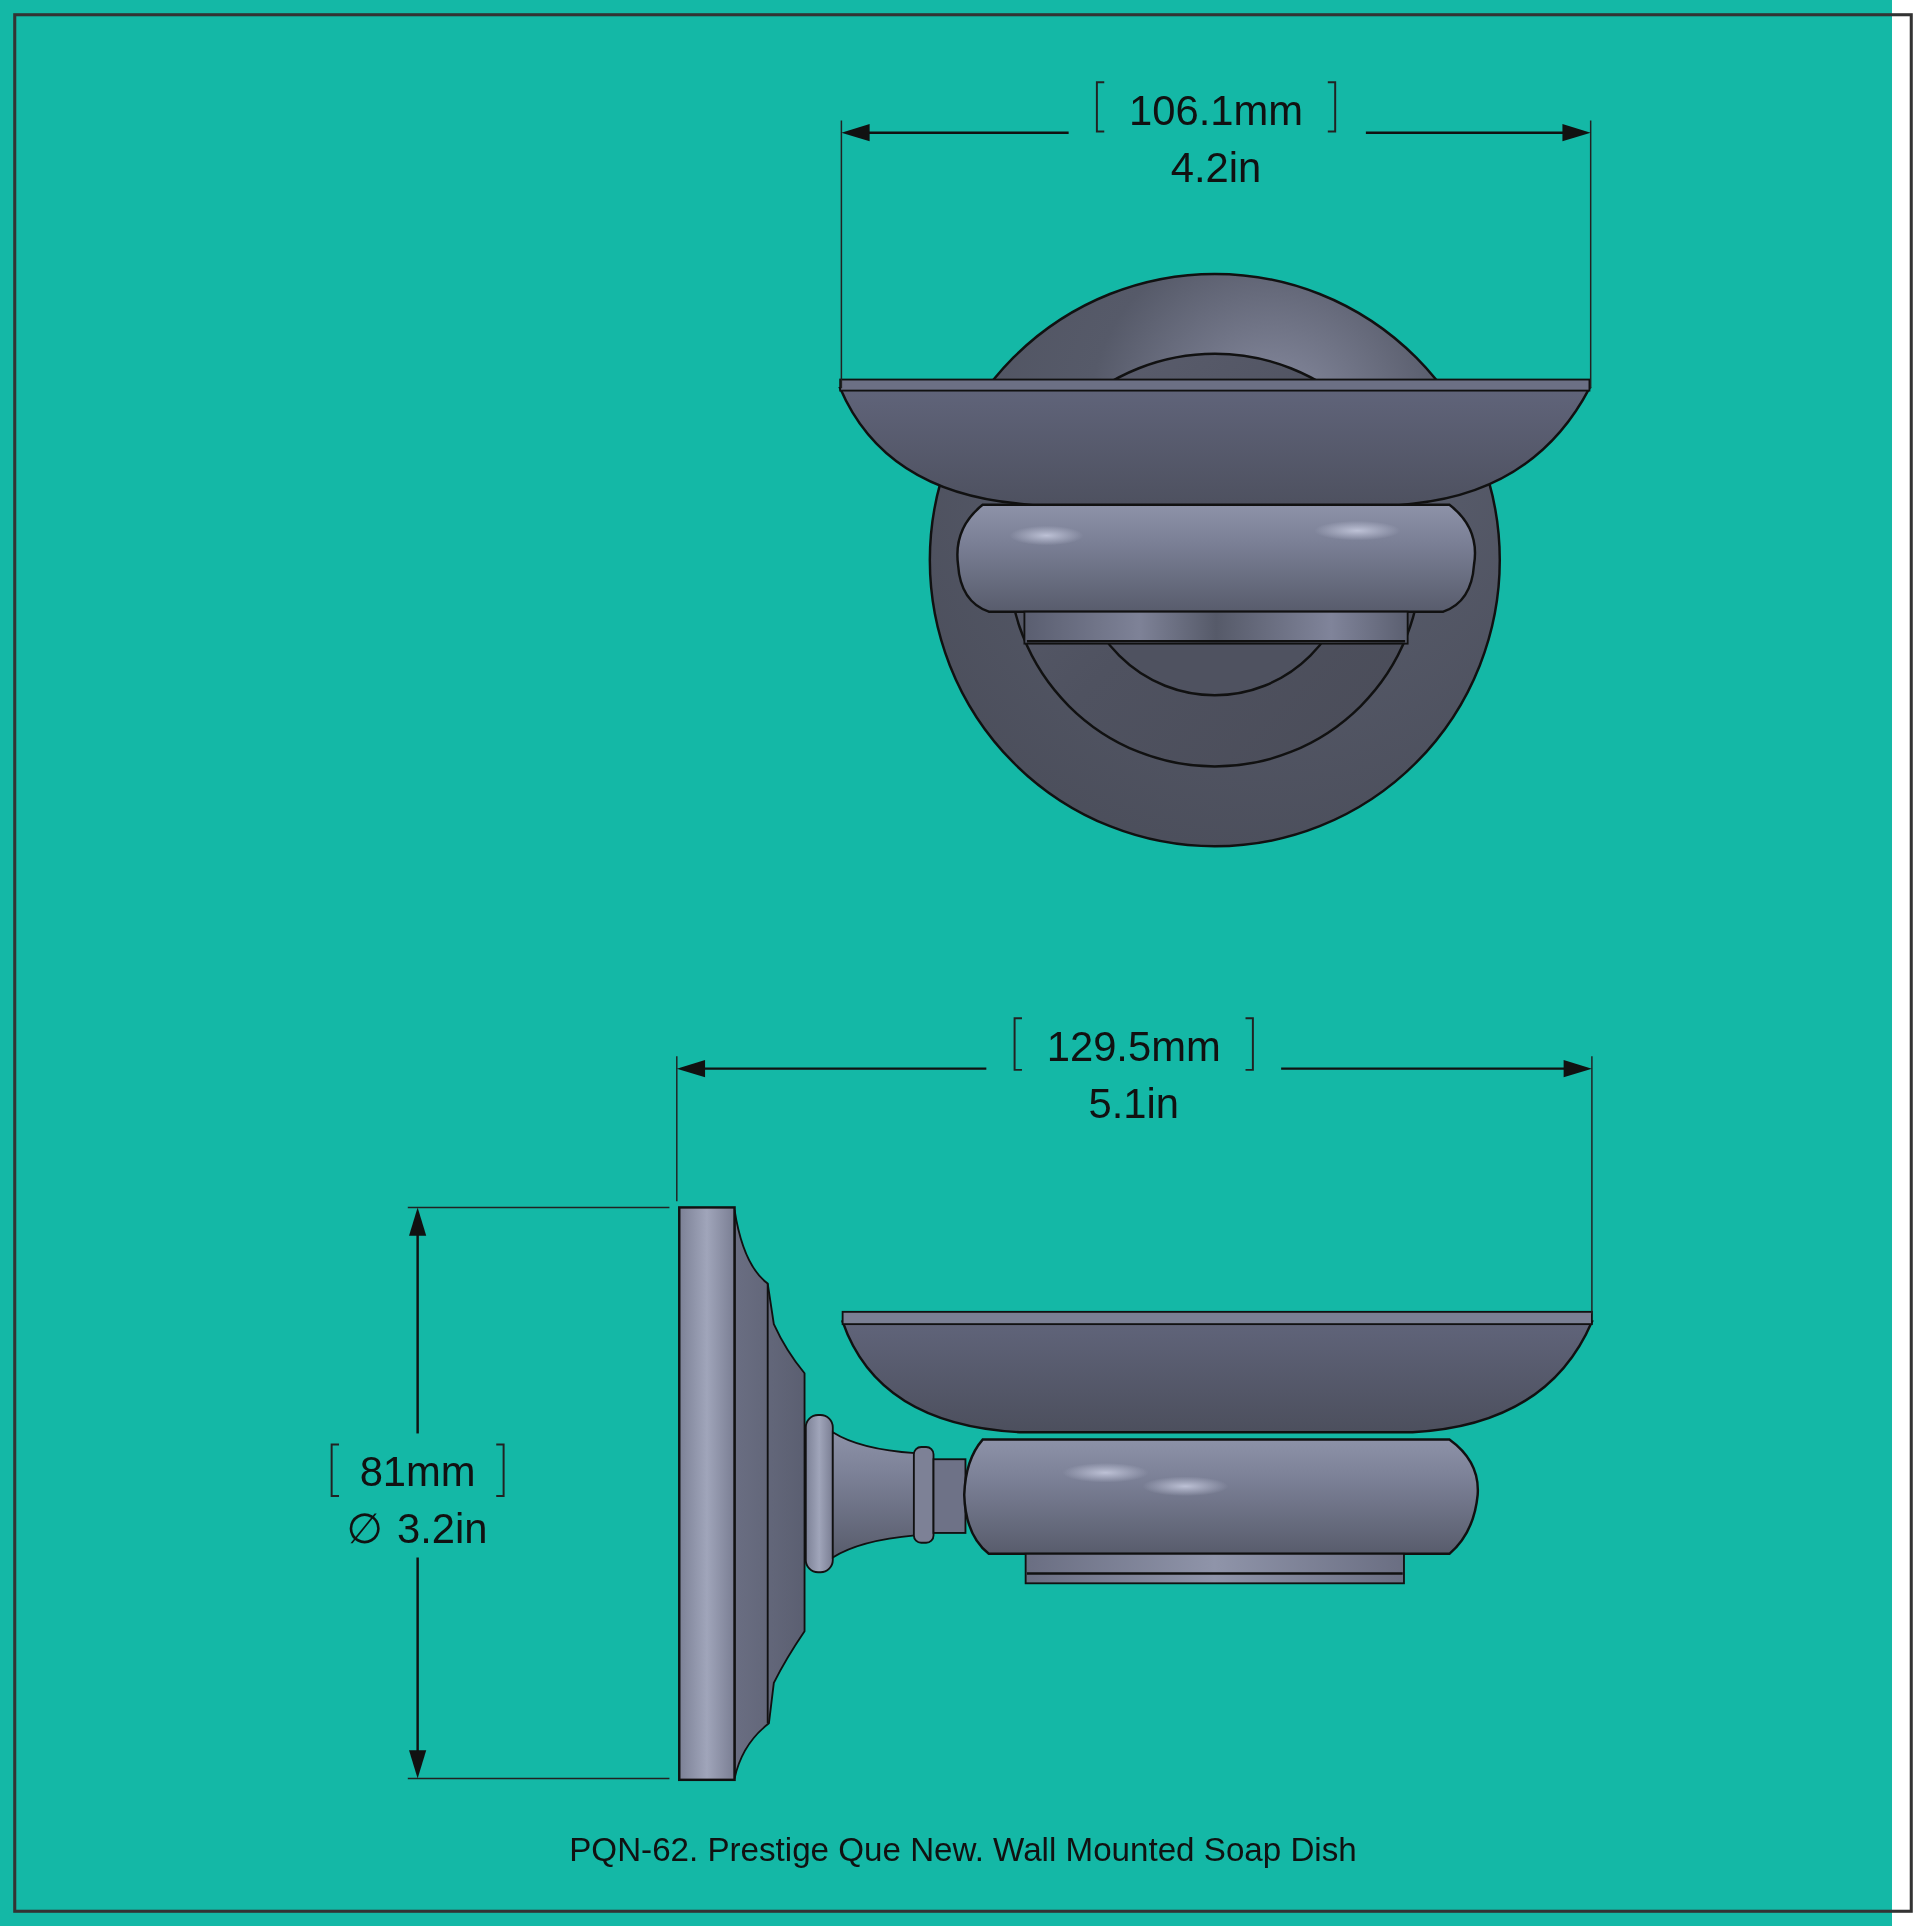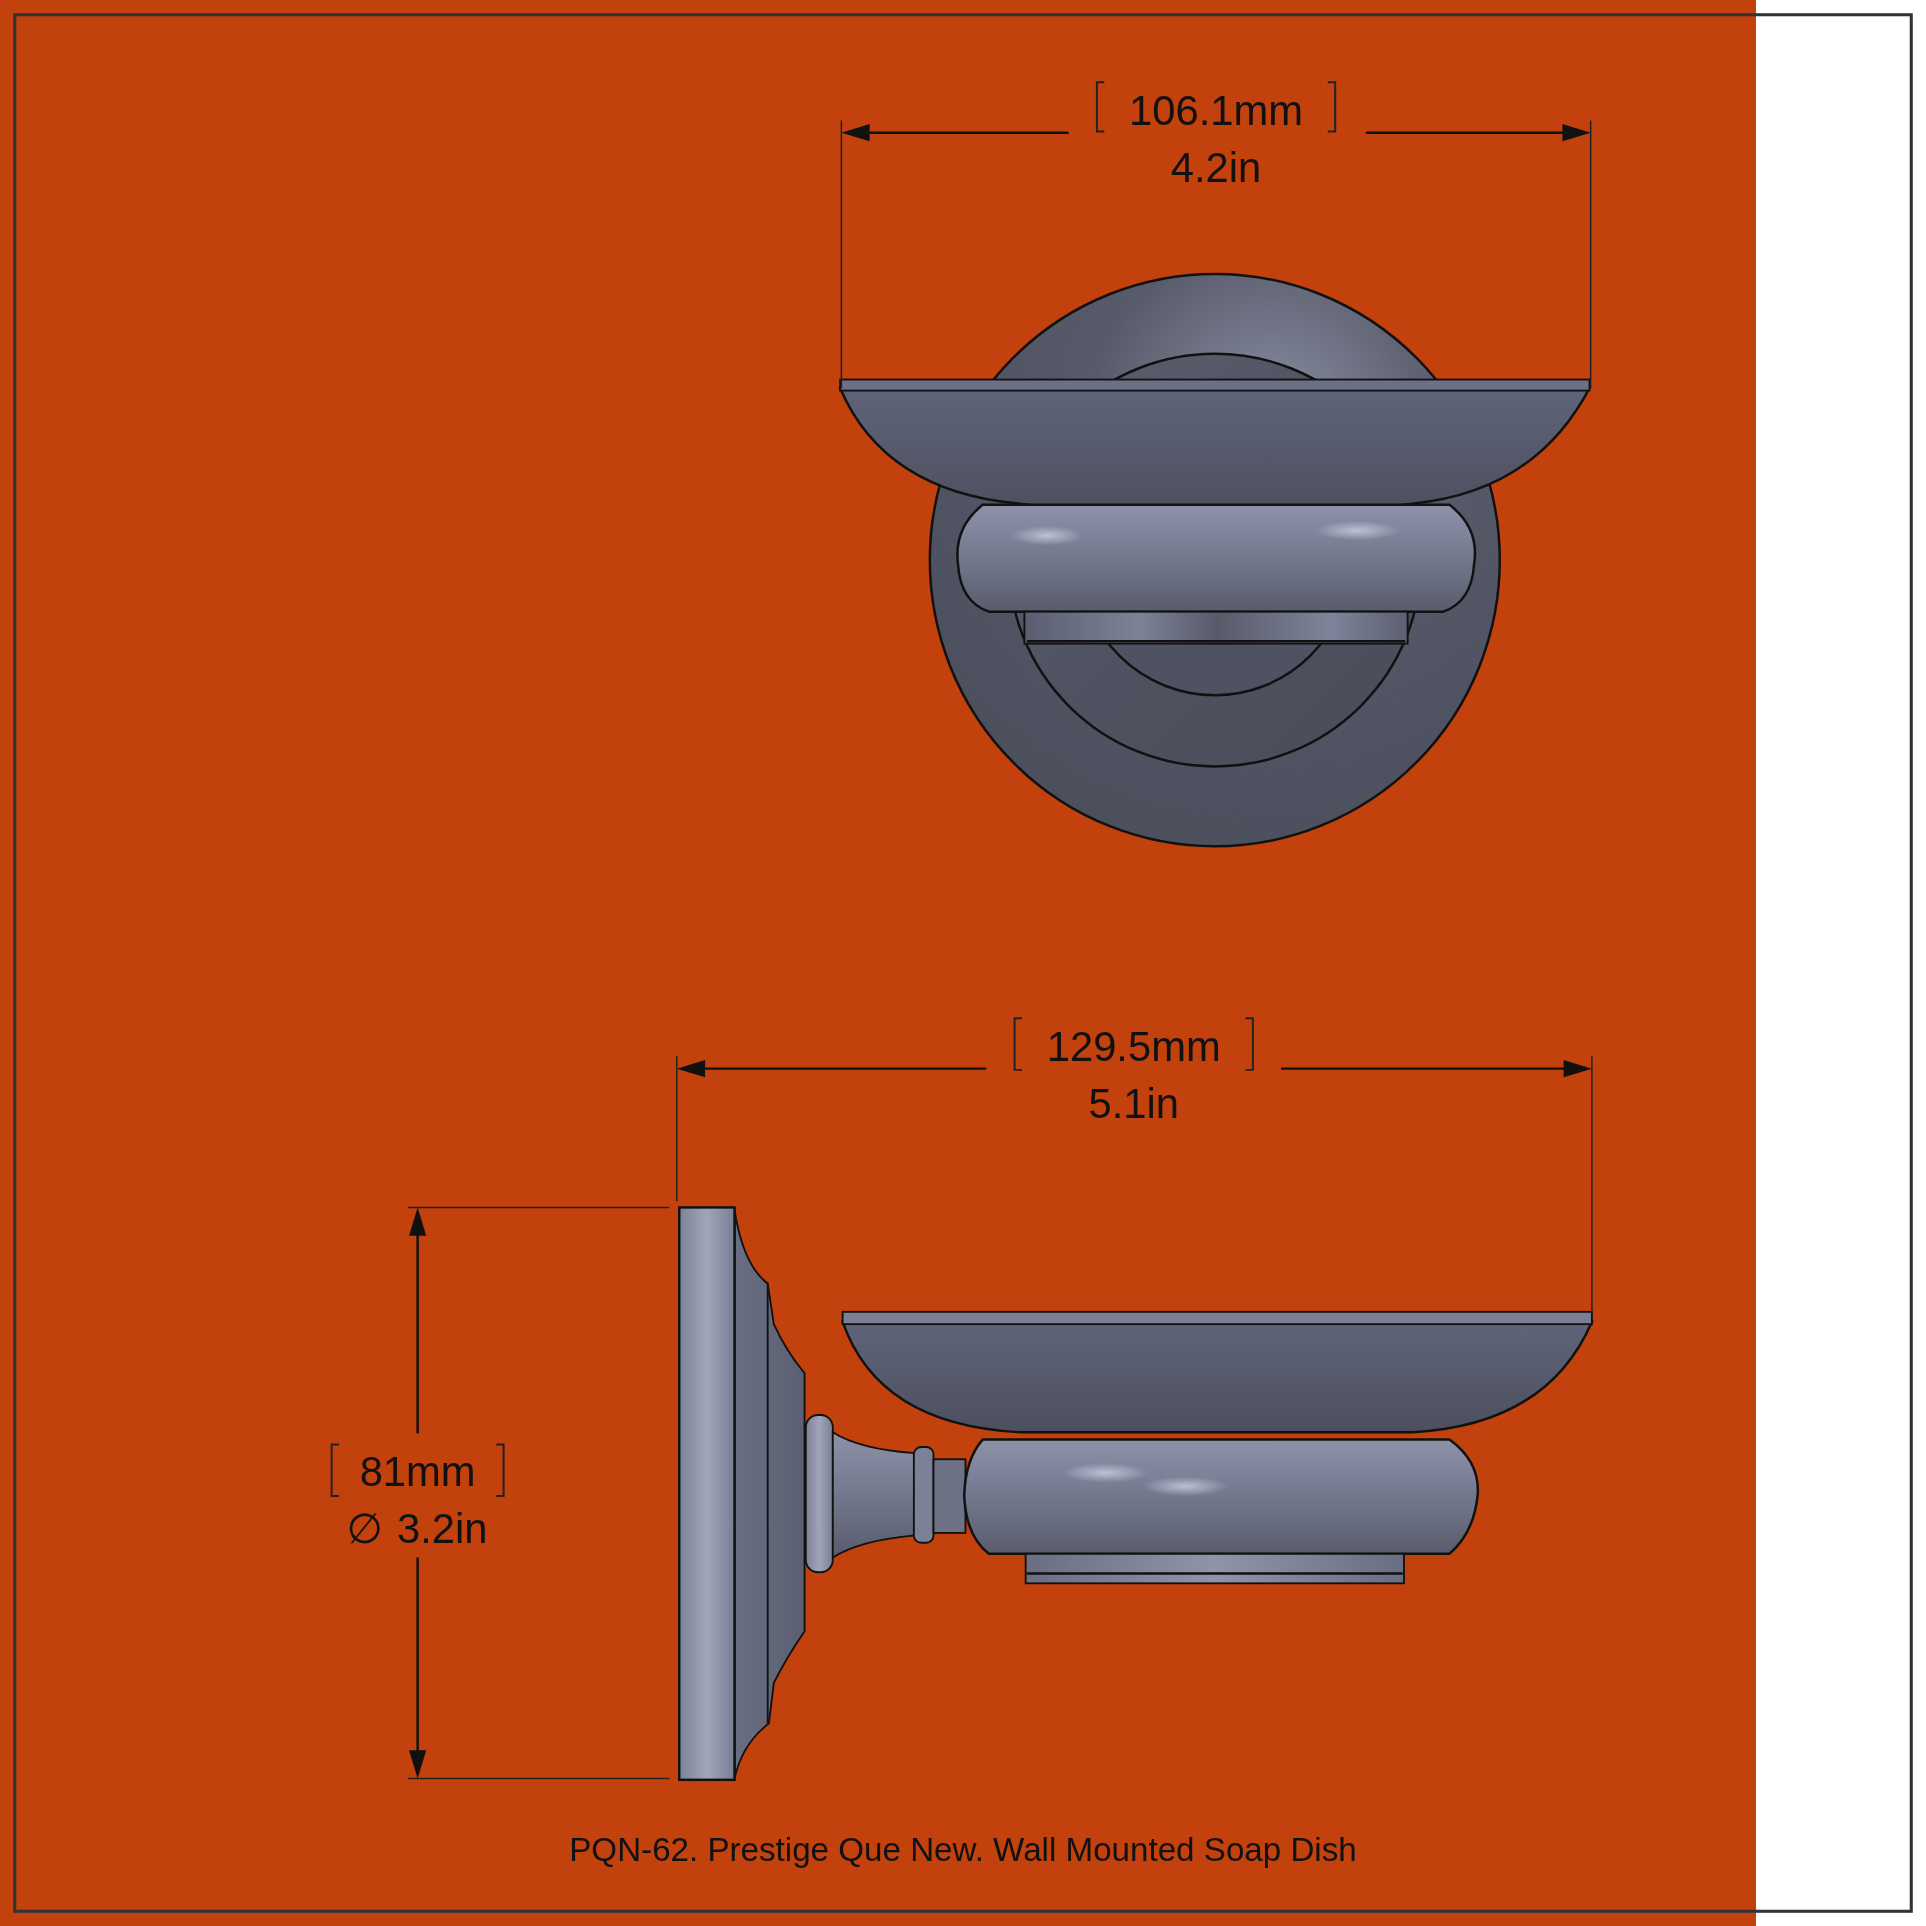--- a/index.html
+++ b/index.html
@@ -1,17 +1,17 @@
 <!DOCTYPE html>
 <html style="font-size:10.3px"><head>
 <meta charset="utf-8">
 <style>
   html, body { margin:0; padding:0; background:#ffffff; }
   body { width:1926px; height:1926px; overflow:hidden; }
-  .sheet { position:relative; width:1756px; height:1926px; background:#c2410c; }
+  .sheet { position:relative; width:1892px; height:1926px; background:#14b8a6; }
   svg { position:absolute; left:0; top:0; width:1926px; height:1926px; }
   .dimtext { font-family:"Liberation Sans", sans-serif; font-size:34px; fill:#111; }
   .caption { font-family:"Liberation Sans", sans-serif; font-size:27px; fill:#111; }
   .dimline { stroke:#111; stroke-width:2; fill:none; }
   .ext { stroke:#222; stroke-width:1.2; fill:none; }
   .bracket { stroke:#222; stroke-width:1.6; fill:none; }
 </style>
 </head>
 <body>
 

